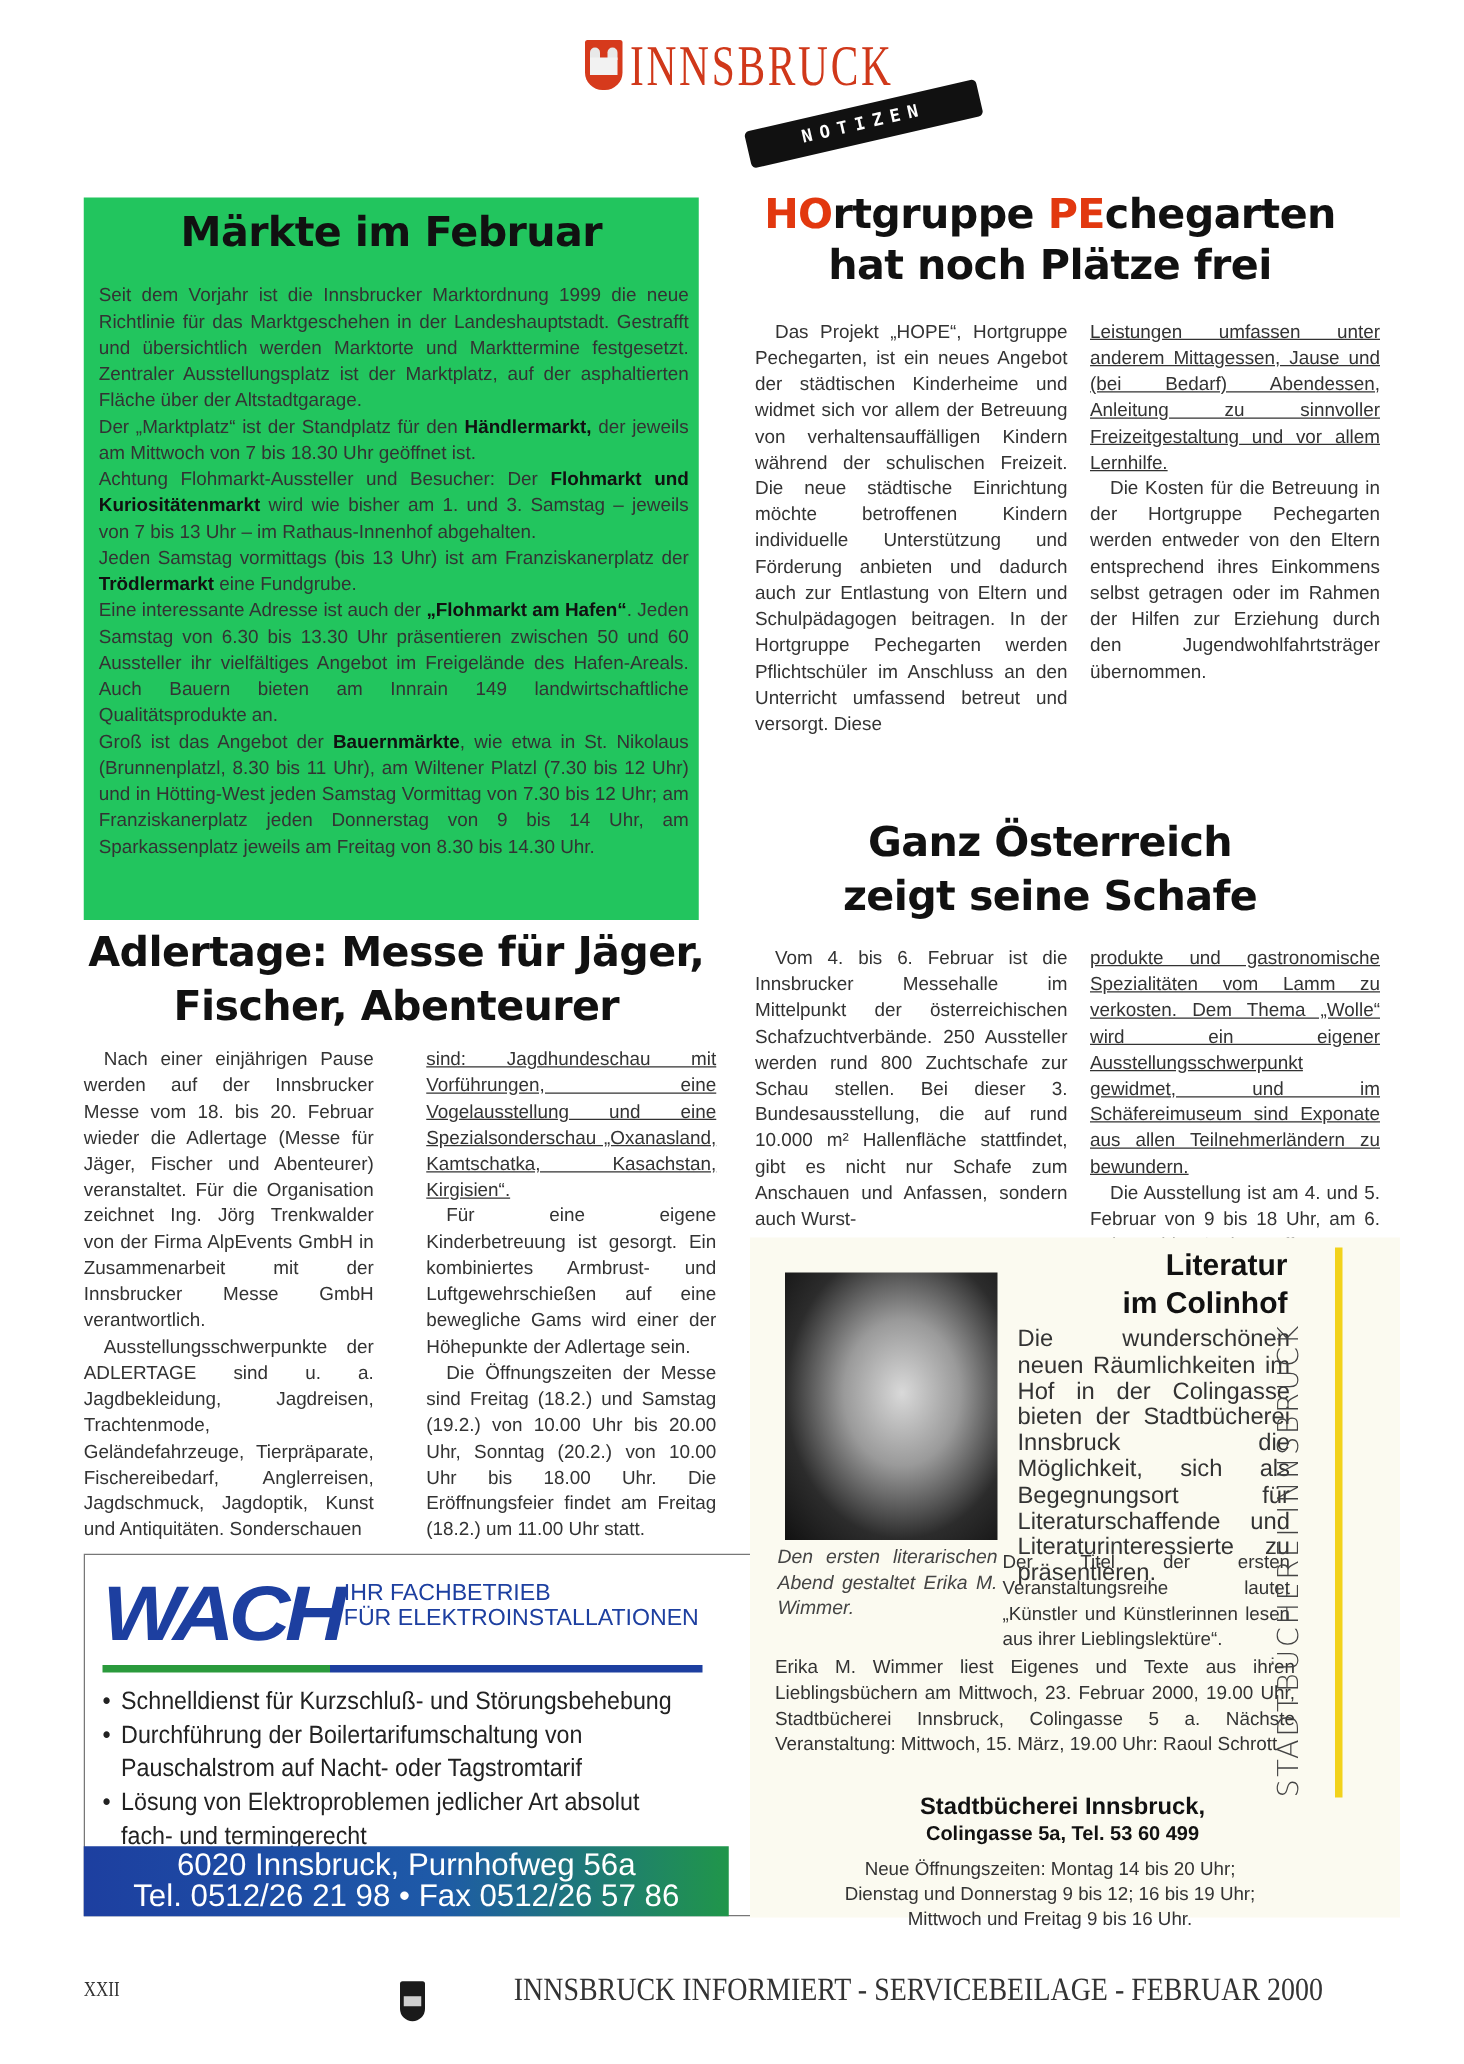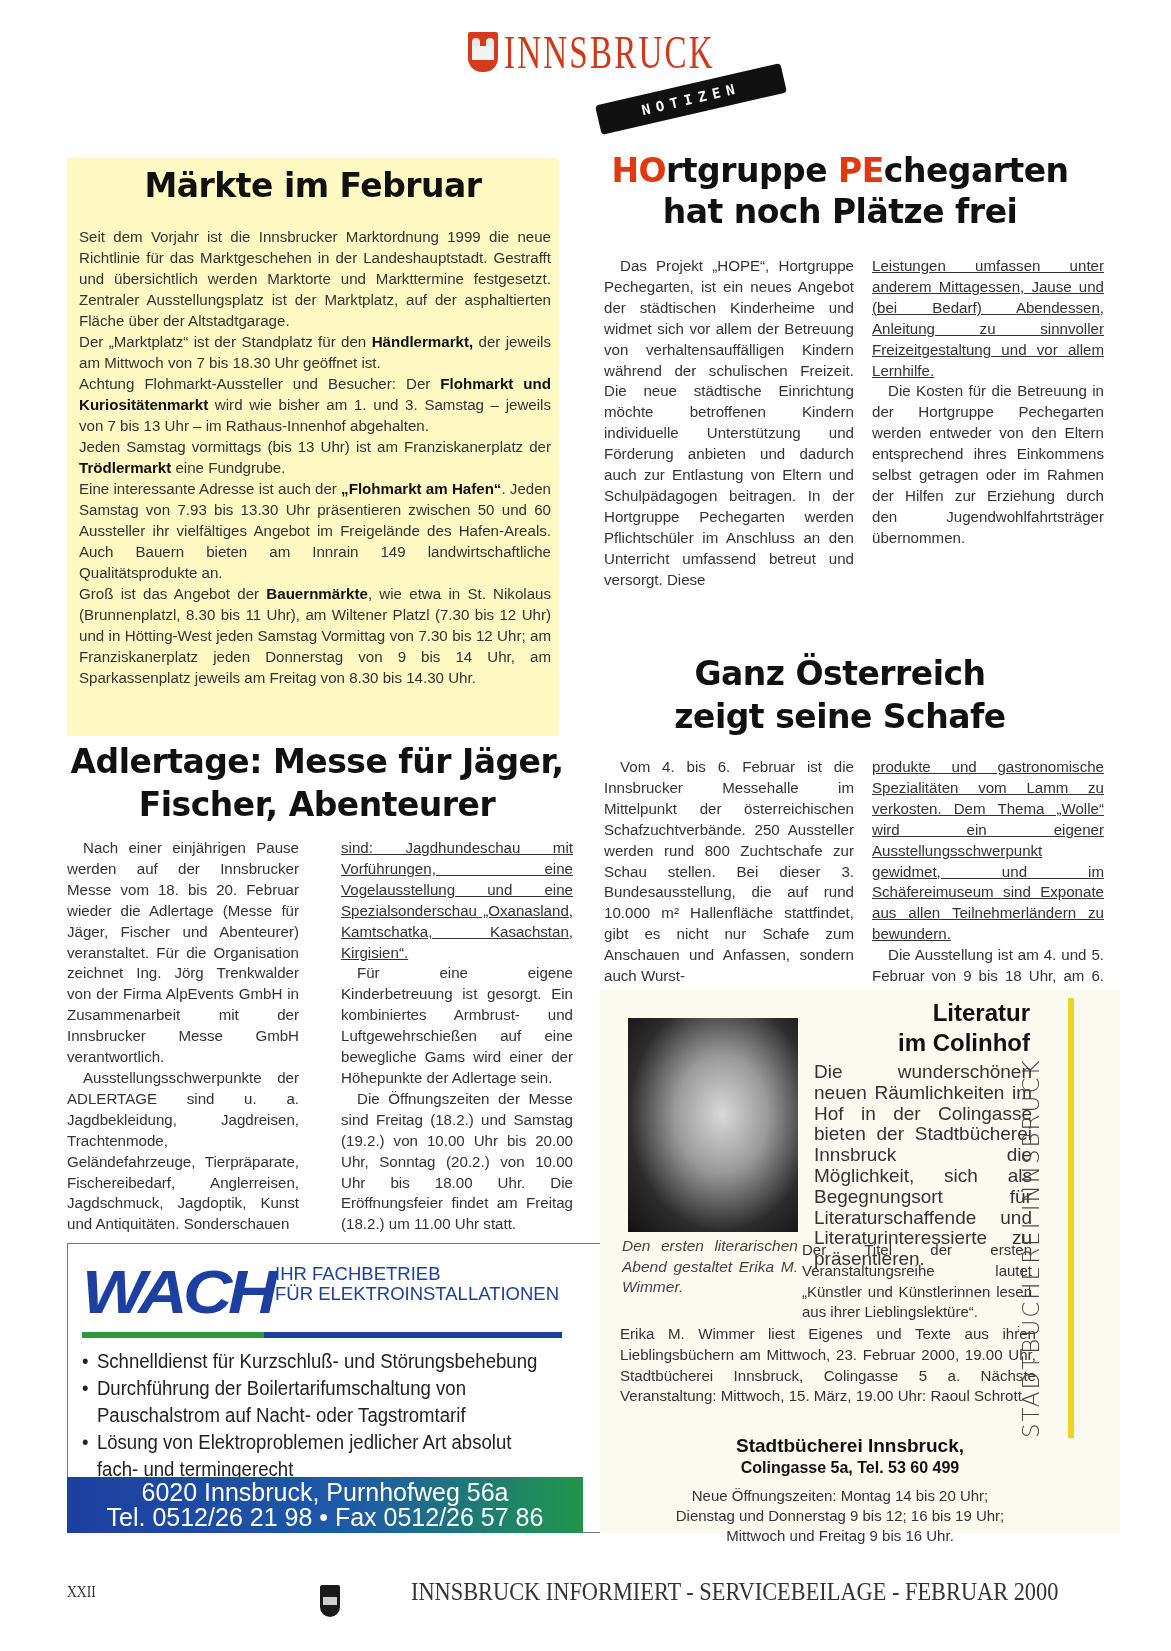--- a/index.html
+++ b/index.html
@@ -11,21 +11,21 @@
   
   .masthead { left: 468px; top: 28px; width: 300px; height: 90px; }
   .crest { position: absolute; left: 0; top: 4px; width: 30px; height: 40px; background: #d63a1c; border-radius: 2px 2px 14px 14px; }
   .crest .band { position: absolute; left: 4px; right: 4px; top: 14px; height: 14px; background: #f2f2f2; }
   .crest .tower { position: absolute; top: 6px; width: 8px; height: 10px; background: #e8e8e8; border-radius: 4px 4px 0 0; }
   .masthead-title { position: absolute; left: 36px; top: -2px; font-family: "Liberation Serif", serif; font-size: 46px; letter-spacing: 3px; color: #d0381a; transform: scaleX(0.72); transform-origin: left top; white-space: nowrap; }
   .notizen { position: absolute; left: 128px; top: 56px; width: 190px; height: 30px; background: #111; transform: rotate(-13deg); border-radius: 4px; }
   .notizen span { display: block; text-align: center; color: #fff; font-family: "DejaVu Sans Mono", monospace; font-size: 14px; font-weight: bold; letter-spacing: 6px; line-height: 30px; }
 
   
-  .green-box { left: 67px; top: 158px; width: 492px; height: 578px; background: #fef9c3; }
+  .green-box { left: 67px; top: 158px; width: 492px; height: 578px; background: #22c55e; }
   .headline { font-family: "DejaVu Sans", sans-serif; font-weight: bold; color: #111; text-align: center; letter-spacing: -0.5px; }
   .gb-title { position: absolute; left: 0; top: 8px; width: 100%; font-size: 33px; }
   .gb-body { position: absolute; left: 12px; top: 68px; width: 472px; font-size: 15.1px; line-height: 21px; text-align: justify; color: #333; }
   .gb-body b { color: #111; }
 
   
   .hope-title { left: 600px; top: 150px; width: 480px; font-size: 33px; line-height: 41px; }
   .red { color: #e2380f; }
   .col { font-size: 15.1px; line-height: 20.9px; text-align: justify; color: #333; }
   .col p { text-indent: 16px; }
@@ -89,21 +89,21 @@
   </div>
 </div>
 
 <div class="abs green-box">
   <div class="headline gb-title">Märkte im Februar</div>
   <div class="gb-body">
     <div>Seit dem Vorjahr ist die Innsbrucker Marktordnung 1999 die neue Richtlinie für das Marktgeschehen in der Landeshauptstadt. Gestrafft und übersichtlich werden Marktorte und Markttermine festgesetzt. Zentraler Ausstellungsplatz ist der Marktplatz, auf der asphaltierten Fläche über der Altstadtgarage.</div>
     <div><span>Der „Marktplatz“ ist der Standplatz für den </span><b>Händlermarkt,</b><span> der jeweils am Mittwoch von 7 bis 18.30 Uhr geöffnet ist.</span></div>
     <div><span>Achtung Flohmarkt-Aussteller und Besucher: Der </span><b>Flohmarkt und Kuriositätenmarkt</b><span> wird wie bisher am 1. und 3. Samstag – jeweils von 7 bis 13 Uhr – im Rathaus-Innenhof abgehalten.</span></div>
     <div><span>Jeden Samstag vormittags (bis 13 Uhr) ist am Franziskanerplatz der </span><b>Trödlermarkt</b><span> eine Fundgrube.</span></div>
-    <div><span>Eine interessante Adresse ist auch der </span><b>„Flohmarkt am Hafen“</b><span>. Jeden Samstag von 7.93 bis 13.30 Uhr präsentieren zwischen 50 und 60 Aussteller ihr vielfältiges Angebot im Freigelände des Hafen-Areals. Auch Bauern bieten am Innrain 149 landwirtschaftliche Qualitätsprodukte an.</span></div>
+    <div><span>Eine interessante Adresse ist auch der </span><b>„Flohmarkt am Hafen“</b><span>. Jeden Samstag von 6.30 bis 13.30 Uhr präsentieren zwischen 50 und 60 Aussteller ihr vielfältiges Angebot im Freigelände des Hafen-Areals. Auch Bauern bieten am Innrain 149 landwirtschaftliche Qualitätsprodukte an.</span></div>
     <div><span>Groß ist das Angebot der </span><b>Bauernmärkte</b><span>, wie etwa in St. Nikolaus (Brunnenplatzl, 8.30 bis 11 Uhr), am Wiltener Platzl (7.30 bis 12 Uhr) und in Hötting-West jeden Samstag Vormittag von 7.30 bis 12 Uhr; am Franziskanerplatz jeden Donnerstag von 9 bis 14 Uhr, am Sparkassenplatz jeweils am Freitag von 8.30 bis 14.30 Uhr.</span></div>
   </div>
 </div>
 
 <div class="abs headline hope-title">
   <div><span class="red">HO</span><span>rtgruppe </span><span class="red">PE</span><span>chegarten</span></div>
   <div>hat noch Plätze frei</div>
 </div>
 <div class="abs col hope-c1" style="left:604px;width:250px;">
   <p>Das Projekt „HOPE“, Hortgruppe Pechegarten, ist ein neues Angebot der städtischen Kinderheime und widmet sich vor allem der Betreuung von verhaltensauffälligen Kindern während der schulischen Freizeit. Die neue städtische Einrichtung möchte betroffenen Kindern individuelle Unterstützung und Förderung anbieten und dadurch auch zur Entlastung von Eltern und Schulpädagogen beitragen. In der Hortgruppe Pechegarten werden Pflichtschüler im Anschluss an den Unterricht umfassend betreut und versorgt. Diese</p>

